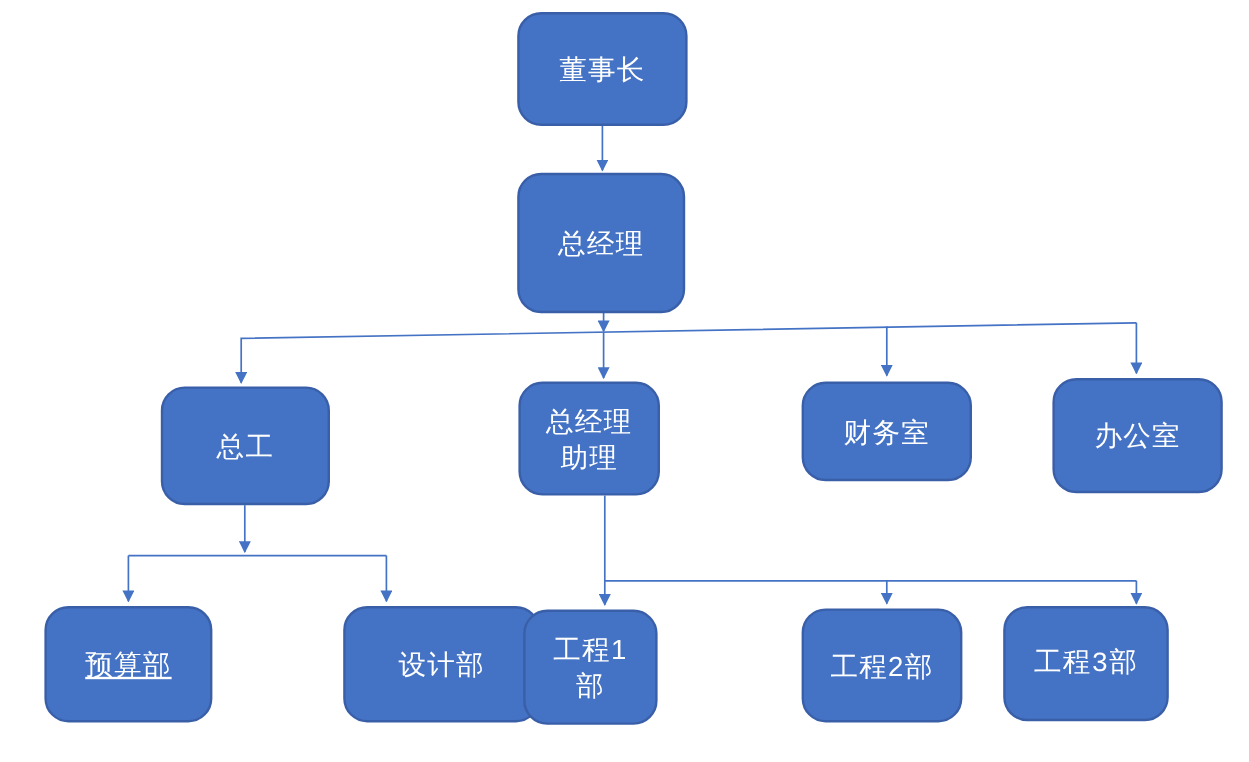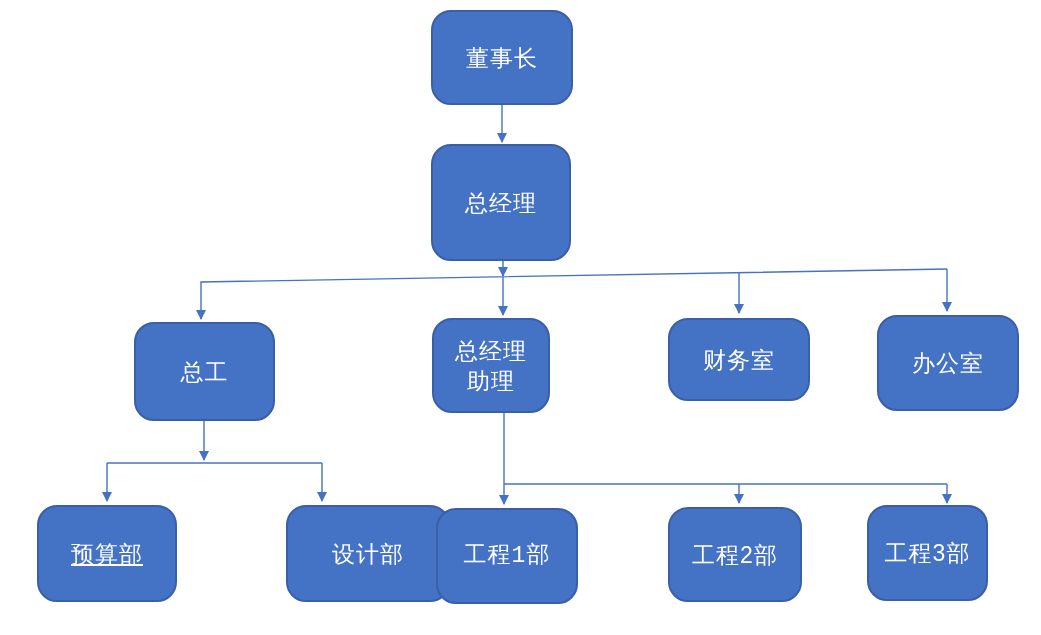--- a/index.html
+++ b/index.html
@@ -50,23 +50,23 @@
   }
   
   #n-chairman       { left: 431px; top:  10px; width: 142px; height: 95px; }
   #n-gm             { left: 431px; top: 144px; width: 140px; height: 117px; }
   #n-chief          { left: 134px; top: 322px; width: 141px; height: 99px; }
   #n-assistant      { left: 432px; top: 318px; width: 118px; height: 95px; }
   #n-finance        { left: 668px; top: 318px; width: 142px; height: 83px; }
   #n-office         { left: 877px; top: 315px; width: 142px; height: 96px; }
   #n-budget         { left:  37px; top: 505px; width: 140px; height: 97px; text-decoration: underline; }
   #n-design         { left: 253px; top: 505px; width: 164px; height: 97px; margin-left: 33px; }
-  #n-eng1           { left: 436px; top: 508px; width: 142px; height: 96px; font-family: Liberation Mono, monospace; }
+  #n-eng1           { left: 436px; top: 508px; width: 112px; height: 96px; }
   #n-eng2           { left: 668px; top: 507px; width: 134px; height: 95px; }
-  #n-eng3           { left: 867px; top: 505px; width: 121px; height: 96px; }
+  #n-eng3           { left: 836px; top: 505px; width: 138px; height: 96px; font-family: Liberation Mono, monospace; }
 </style>
 </head>
 <body>
 
 <div class="canvas">
 
   <svg class="connector-layer" viewBox="0 0 1041 635" xmlns="http://www.w3.org/2000/svg">
     <defs>
       <marker id="arrow" markerUnits="userSpaceOnUse" markerWidth="10" markerHeight="10" refX="9" refY="5" orient="auto">
         <path d="M0,0 L10,5 L0,10 Z"></path>

